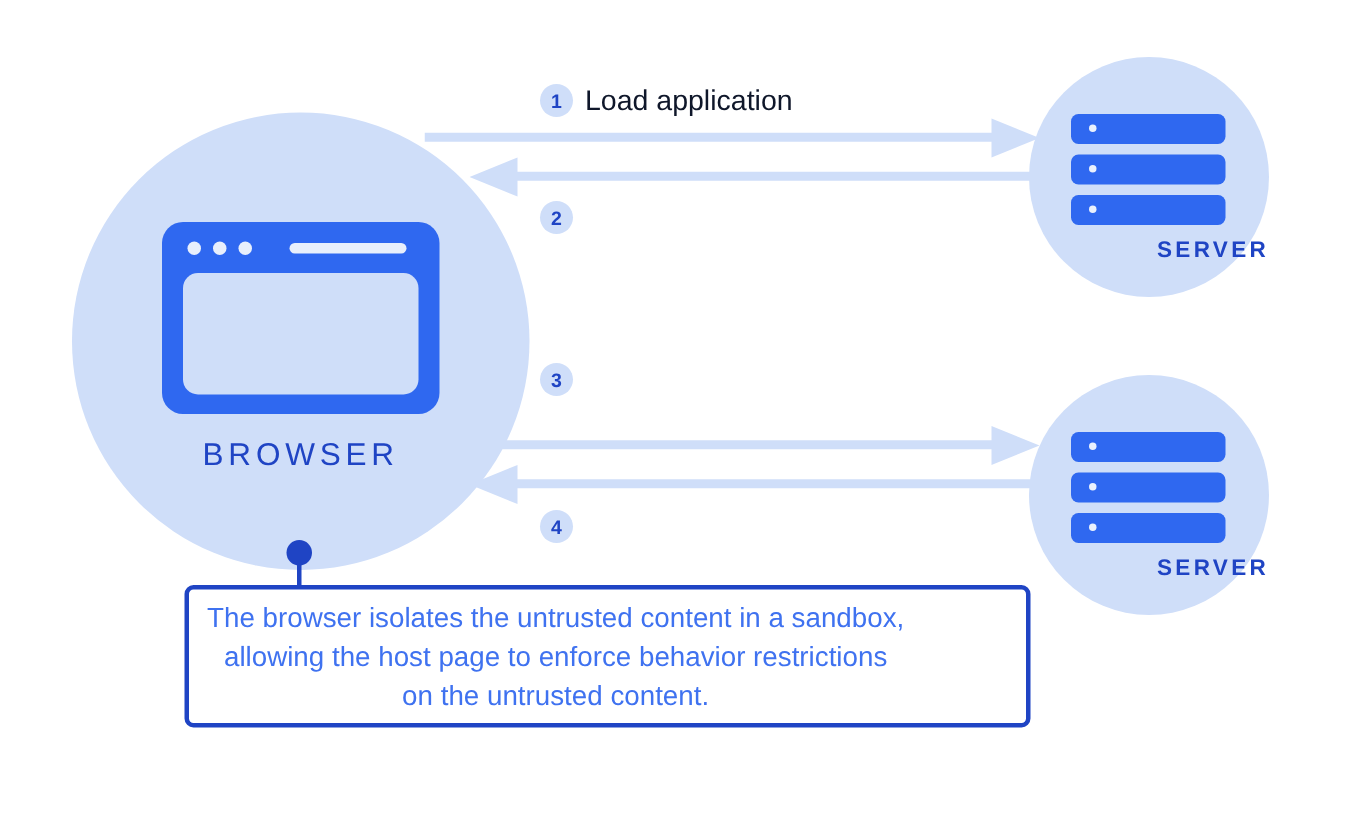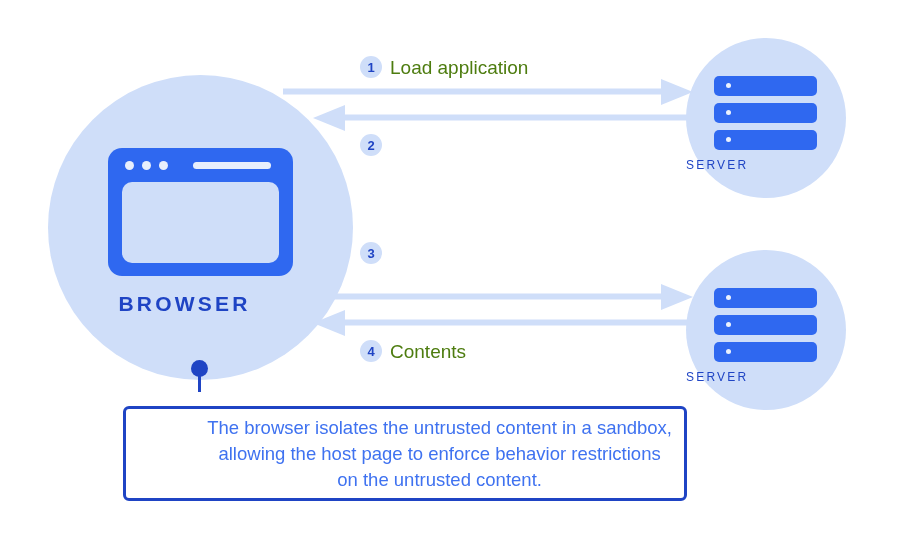--- a/index.html
+++ b/index.html
@@ -79,27 +79,27 @@
     position: absolute;
     left: 85px;
     top: 14px;
     width: 78px;
     height: 7px;
     border-radius: 4px;
     background: #e8effc;
   }
   #browser-label {
     position: absolute;
-    left: 32px;
+    left: 48px;
     top: 292px;
     width: 305px;
     text-align: center;
     color: #1f44c4;
     font-size: 21px;
-    font-weight: bold;
+    font-weight: normal;
     letter-spacing: 3.2px;
   }
 
   
   .server-icon {
     position: absolute;
     width: 103px;
     height: 74px;
   }
   #server-icon-1 { left: 714px; top: 76px; }
@@ -120,24 +120,24 @@
     left: 12px;
     top: 7px;
     width: 5px;
     height: 5px;
     border-radius: 50%;
     background: #eaf1fd;
   }
   .server-label {
     position: absolute;
     width: 160px;
-    text-align: left;
+    text-align: right;
     color: #1f44c4;
-    font-size: 12px;
-    font-weight: normal;
+    font-size: 15px;
+    font-weight: bold;
     letter-spacing: 2.2px;
   }
   #server-label-1 { left: 686px; top: 158px; }
   #server-label-2 { left: 686px; top: 370px; }
 
   
   .arrow {
     position: absolute;
     height: 28px;
   }
@@ -162,21 +162,21 @@
     background: #cfdef9;
     color: #1f44c4;
     font-size: 13px;
     font-weight: bold;
     display: flex;
     align-items: center;
     justify-content: center;
     margin-top: 2px;
   }
   .step-text {
-    color: #4d7c0f;
+    color: #0f172a;
     font-size: 19px;
     line-height: 27px;
     white-space: pre-line;
   }
   #step-1 { left: 360px; top: 54px; }
   #step-2 { left: 360px; top: 132px; }
   #step-3 { left: 360px; top: 240px; }
   #step-4 { left: 360px; top: 338px; }
 
   
@@ -193,30 +193,30 @@
     position: absolute;
     left: 198px;
     top: 374px;
     width: 3px;
     height: 18px;
     background: #1f44c4;
   }
   #callout-box {
     position: absolute;
     left: 123px;
-    top: 406px;
+    top: 390px;
     width: 564px;
     height: 95px;
     box-sizing: border-box;
     border: 3px solid #1f44c4;
     border-radius: 6px;
     background: transparent;
     display: flex;
     align-items: center;
-    justify-content: flex-end;
+    justify-content: flex-start;
   }
   #callout-text {
     color: #3f72f0;
     font-size: 18.5px;
     line-height: 26px;
     text-align: center;
     white-space: pre-line;
     padding: 0 12px;
   }
 </style>
@@ -296,21 +296,20 @@
     <div class="step-text">Load application</div>
   </div>
   <div class="step" id="step-2">
     <div class="step-badge">2</div>
   </div>
   <div class="step" id="step-3">
     <div class="step-badge">3</div>
   </div>
   <div class="step" id="step-4">
     <div class="step-badge">4</div>
-    <div class="step-text">Contents</div>
   </div>
 
   <div id="callout-dot"></div>
   <div id="callout-stem"></div>
   <div id="callout-box">
     <div id="callout-text">The browser isolates the untrusted content in a sandbox,
 allowing the host page to enforce behavior restrictions
 on the untrusted content.</div>
   </div>
 

